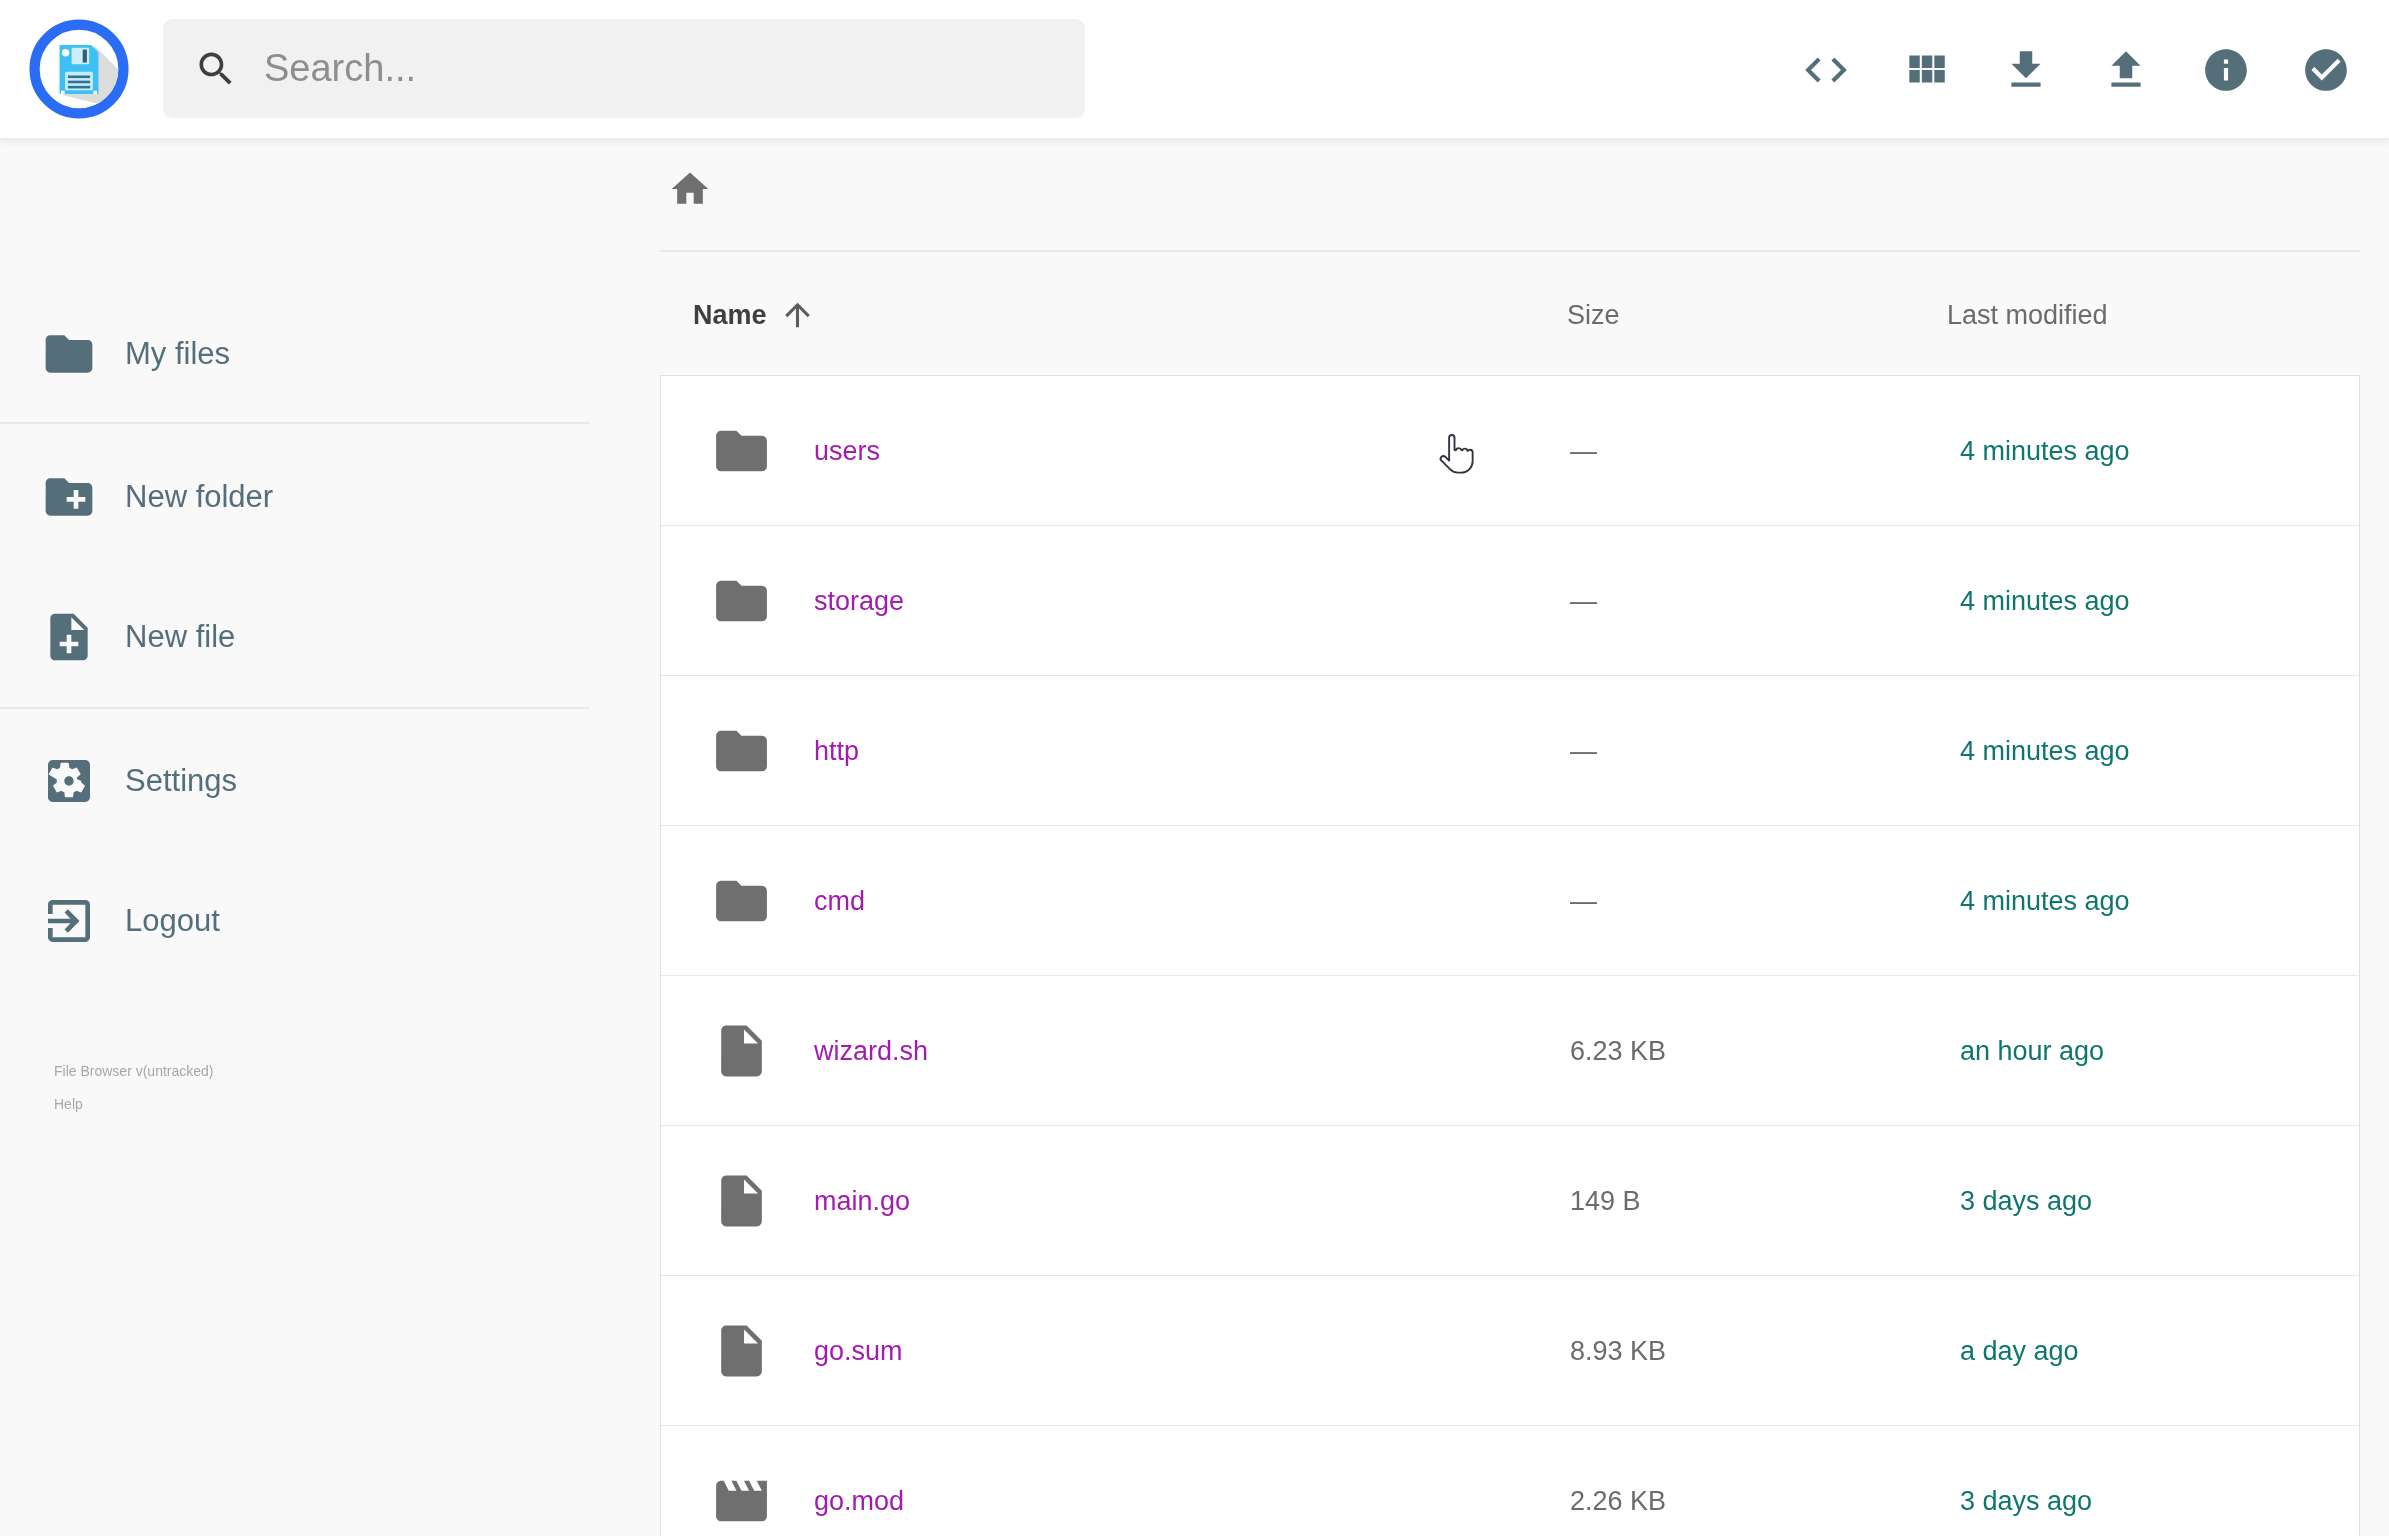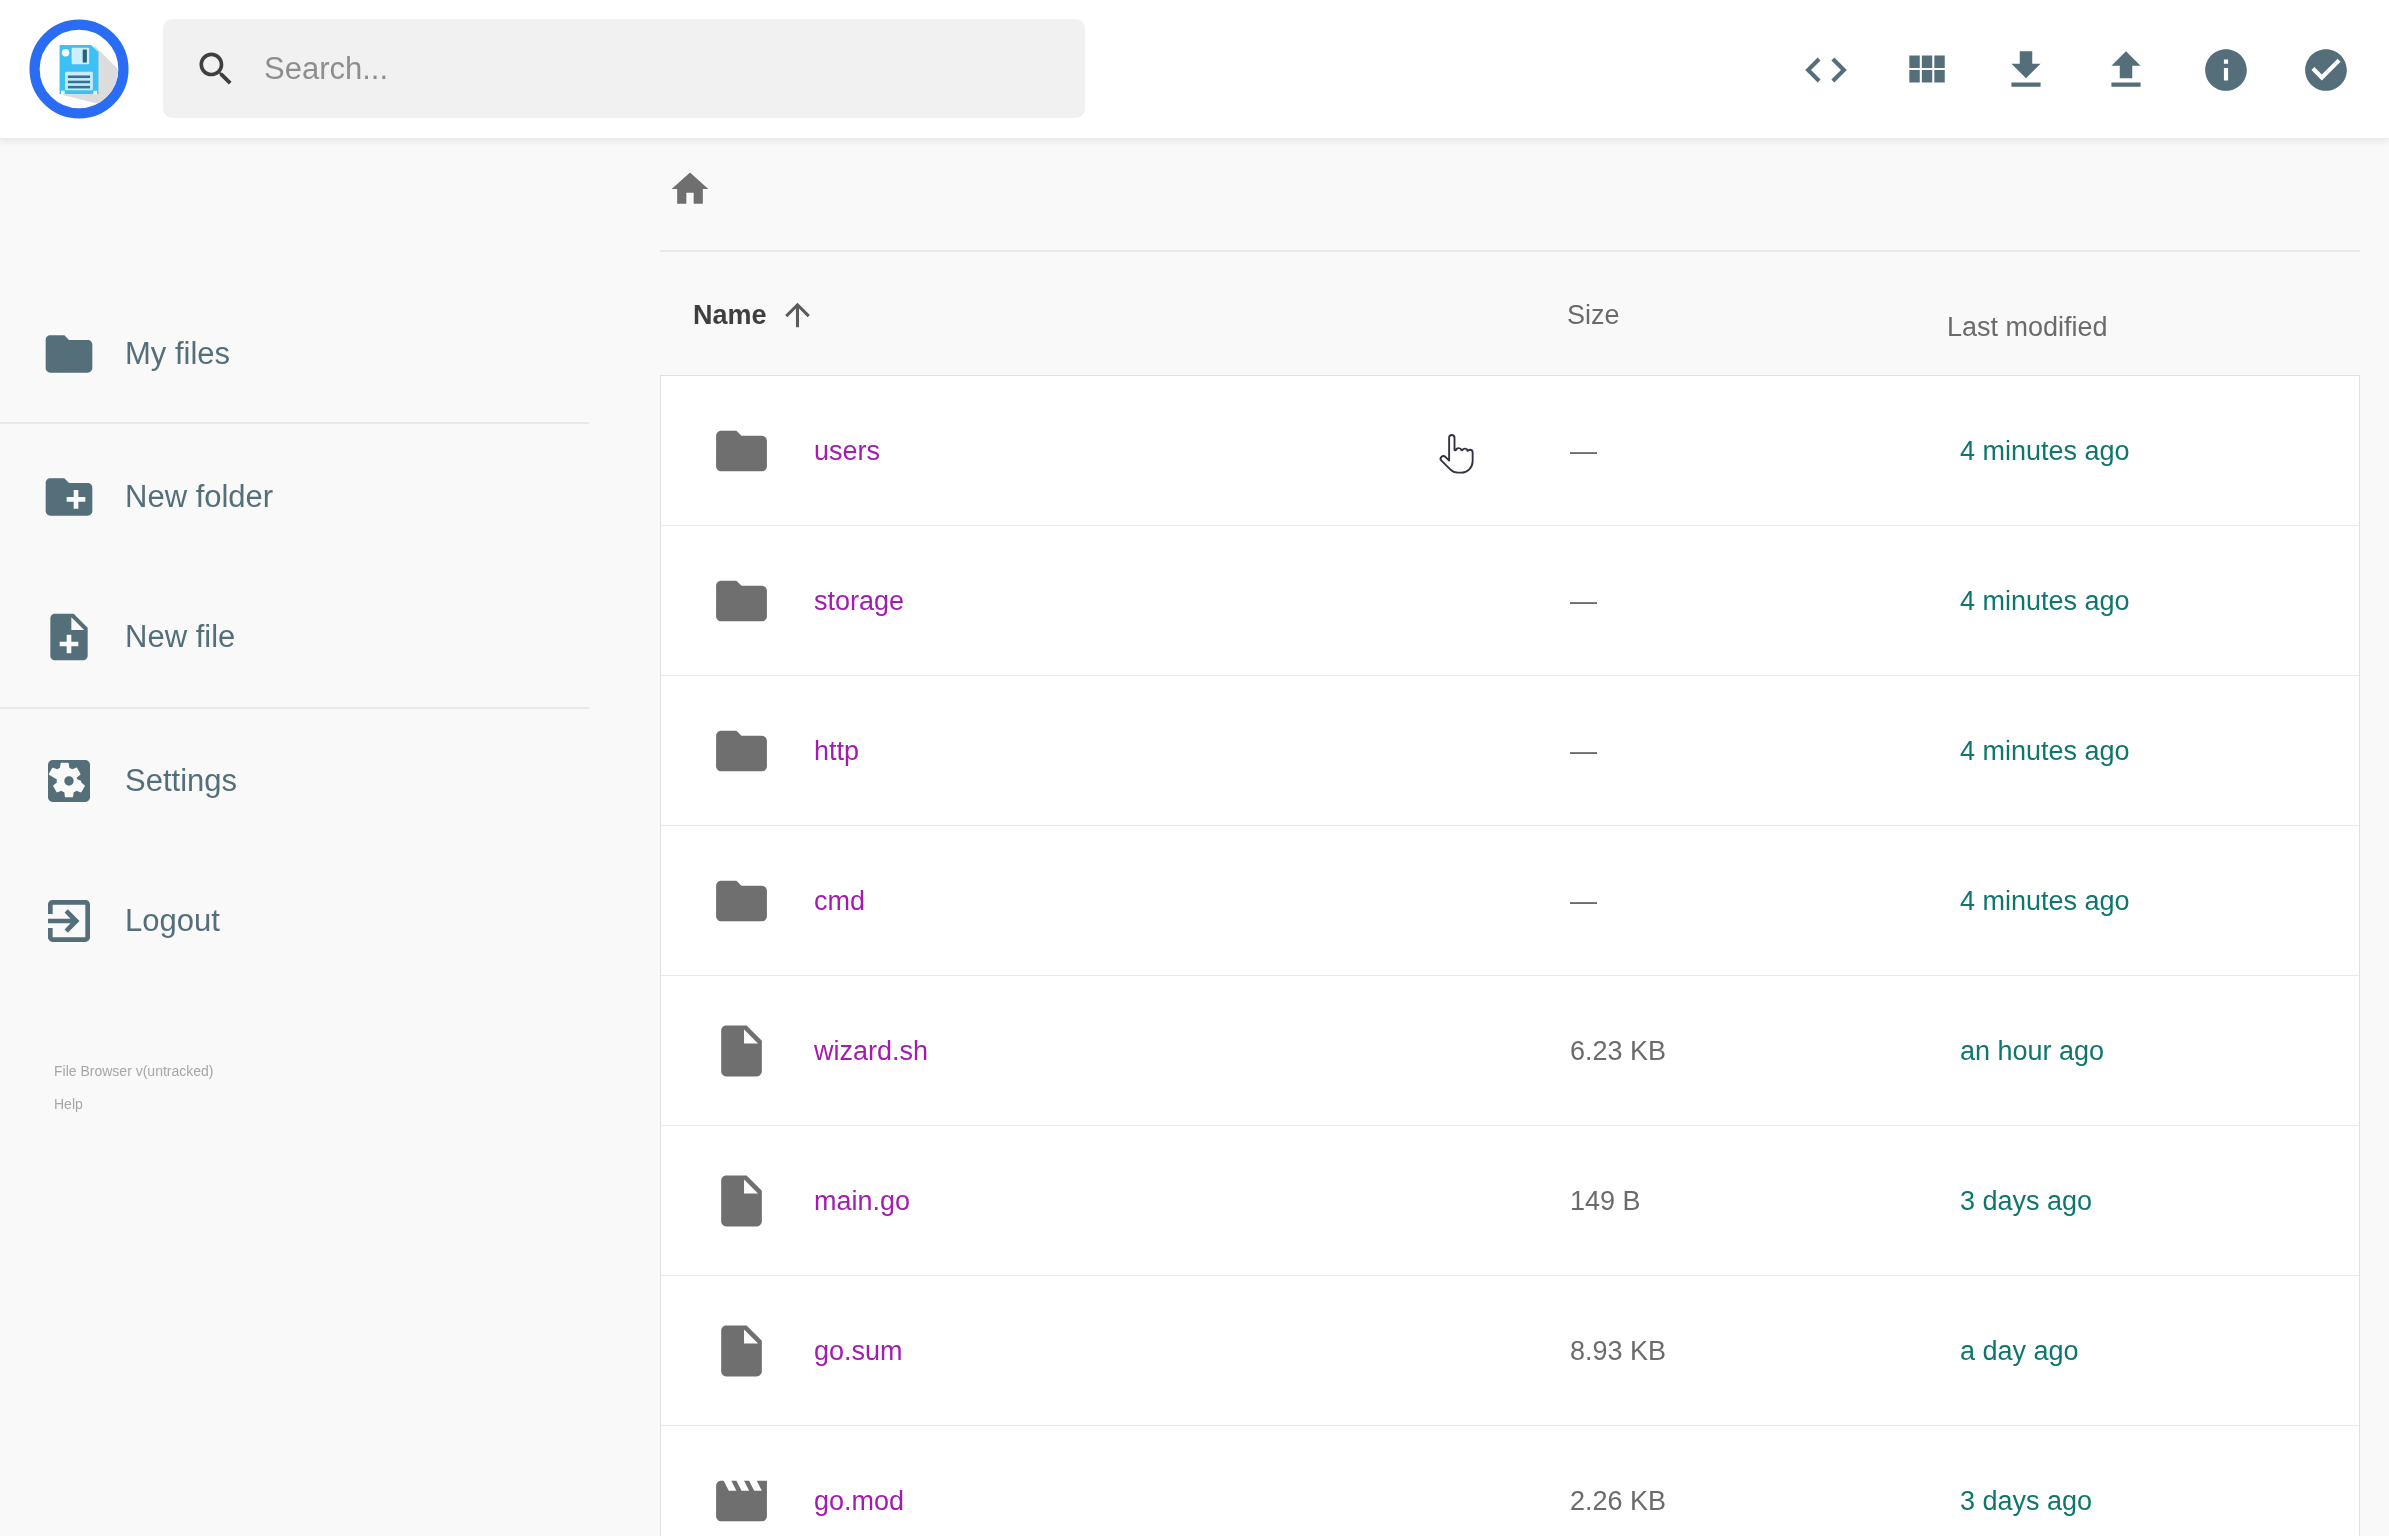--- a/index.html
+++ b/index.html
@@ -25,21 +25,21 @@
     background:none; border:none; cursor:pointer; padding:0;
   }
   .searchbar {
     position:absolute; left:163px; top:19.4px; width:922px; height:99px;
     background:#f1f1f1; border-radius:9.3px;
     display:flex; align-items:center; padding-left:31px;
   }
   .search-icn { width:44px; height:44px; color:#3f3f3f; flex:0 0 auto; }
   .searchbar input {
     border:none; background:transparent; outline:none;
-    font-size:31px; color:#424242; margin-left:26px; width:777px;
+    font-size:38px; color:#424242; margin-left:26px; width:777px;
     font-family:inherit;
   }
   .searchbar input::placeholder { color:#8e8e8e; opacity:1; }
 
   .header-actions {
     position:absolute; right:38px; top:0; height:139px;
     display:flex; align-items:center; gap:50px;
   }
   .hbtn {
     width:50px; height:50px; color:#546e7a;
@@ -65,21 +65,21 @@
     position:absolute; left:668px; top:167px; width:44px; height:44px;
     color:#6f6f6f; background:none; border:none; cursor:pointer; padding:0;
   }
   .crumb-line { position:absolute; left:660px; top:250px; width:1700px; height:1.9px; background:#e9e9e9; }
 
   .list-header { position:absolute; left:660px; top:278px; width:1700px; height:74px; }
   .list-header .col { position:absolute; top:50%; transform:translateY(-50%); font-size:27px; color:#6b6b6b; }
   .col-name { left:33px; display:flex; align-items:center; gap:12px; color:#3f3f3f !important; font-weight:700; cursor:pointer; }
   .sort-arrow { width:37px; height:37px; color:#5c5c5c; }
   .col-size { left:907px; cursor:pointer; }
-  .col-mod  { left:1287px; cursor:pointer;margin-top:12px; }
+  .col-mod  { left:1287px; cursor:pointer; }
 
   .listing {
     position:absolute; left:660px; top:375px; width:1700px;
     background:#ffffff; border:1.9px solid #e0e0e0;
   }
   .row { position:relative; height:150px; border-top:1.9px solid #e9e9e9; background:#ffffff; cursor:pointer; }
   .row:first-child { height:149px; border-top:none; }
   .row .ficn { position:absolute; left:50px; top:50%; transform:translateY(-50%); width:61px; height:61px; color:#6f6f6f; }
   .row .fname { position:absolute; left:153px; top:50%; transform:translateY(-50%); font-size:27px; color:#a21caf; }
   .row .fsize { position:absolute; left:909px; top:50%; transform:translateY(-50%); font-size:27px; color:#6b6b6b; }

